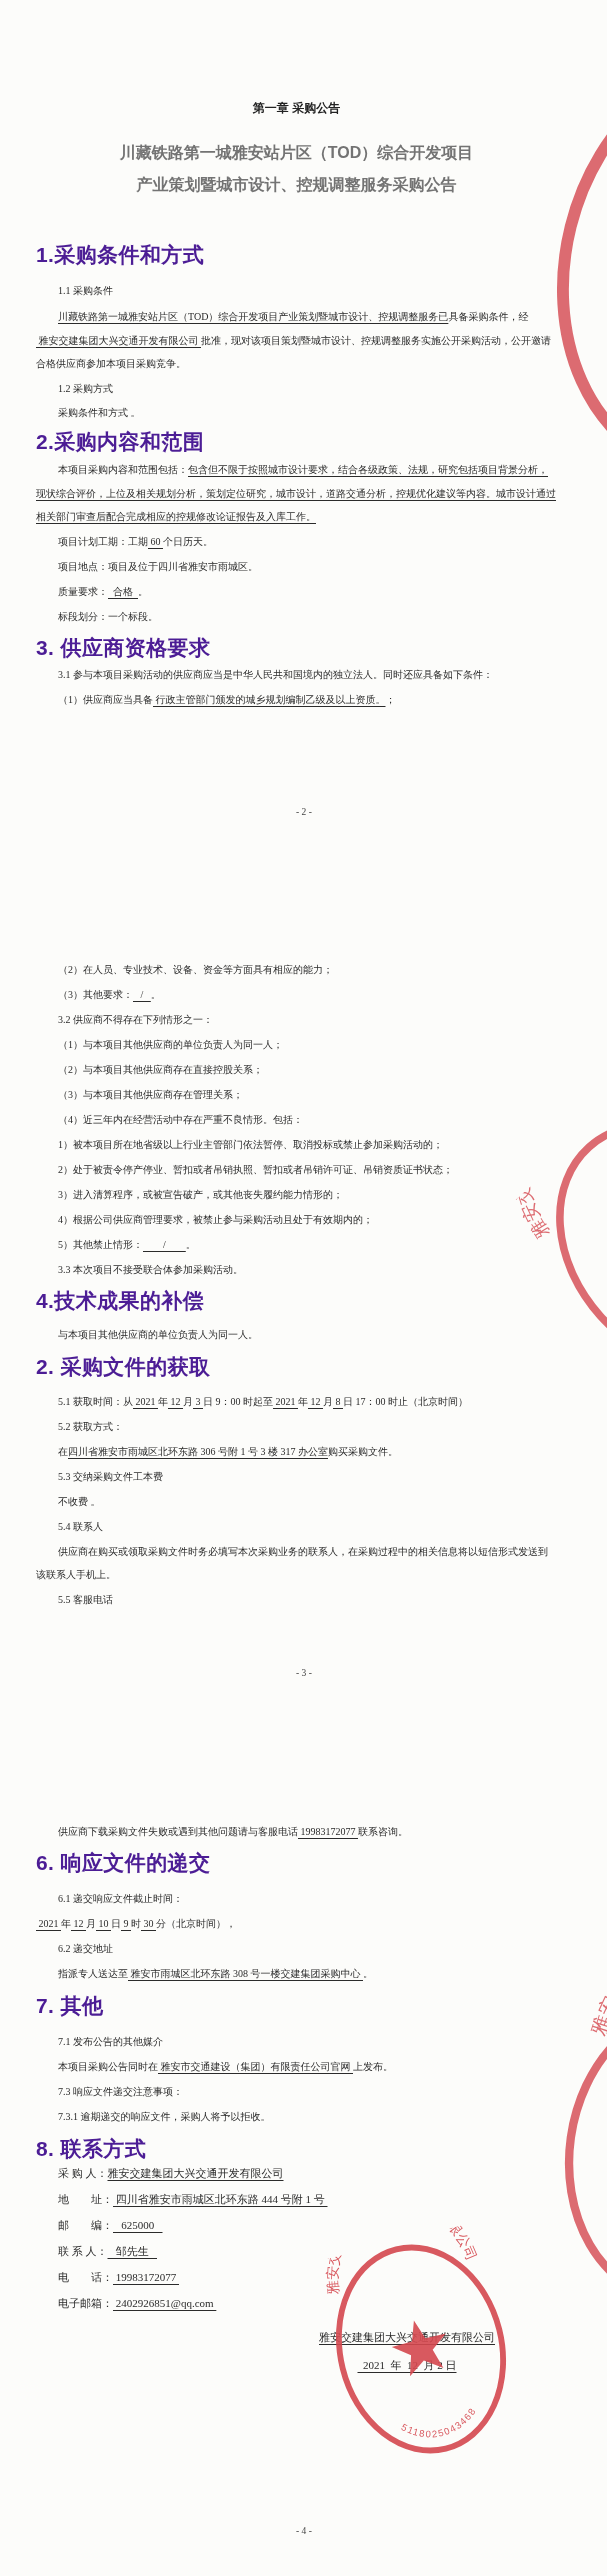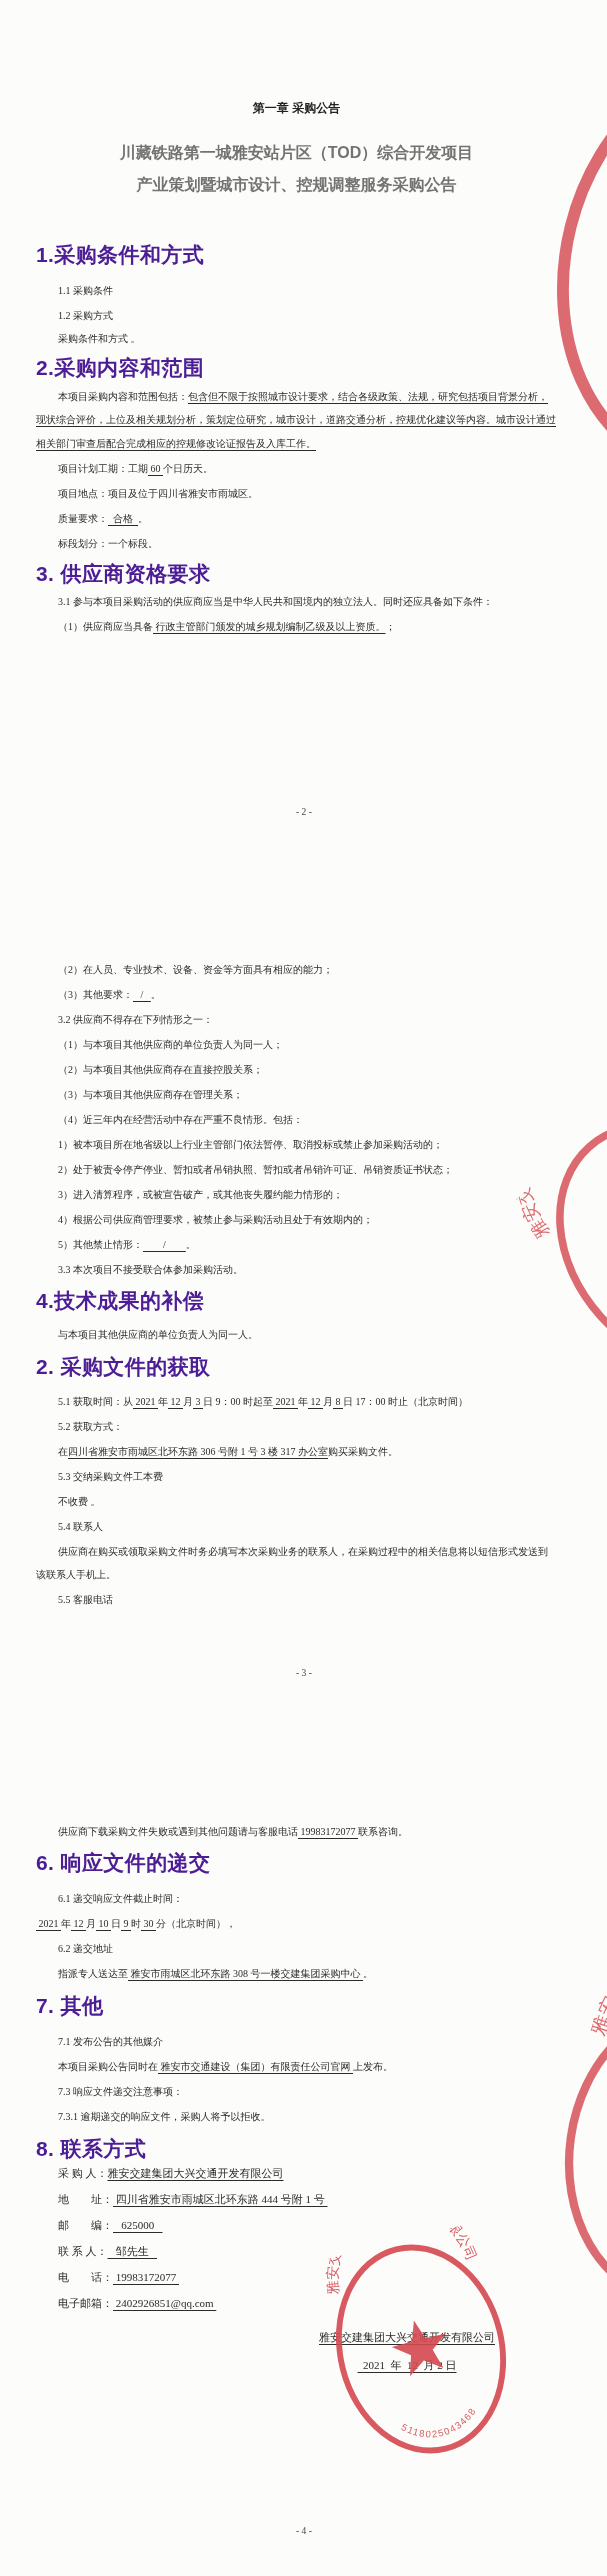--- a/index.html
+++ b/index.html
@@ -58,20 +58,21 @@
 
 <div class="page">
 
   <div id="pg1" class="pg">
     <div class="chapter">第一章 采购公告</div>
     <div class="doc-title mt34">川藏铁路第一城雅安站片区（TOD）综合开发项目</div>
     <div class="doc-title mt16">产业策划暨城市设计、控规调整服务采购公告</div>
 
     <div class="h1 mt66">1.采购条件和方式</div>
     <p class="p ind2 mt18">1.1 采购条件</p>
+    <p class="p ti2 mt4"><span class="ul">川藏铁路第一城雅安站片区（TOD）综合开发项目产业策划暨城市设计、控规调整服务已</span><span>具备采购条件，经</span><span class="uf"> 雅安交建集团大兴交通开发有限公司 </span><span>批准，现对该项目策划暨城市设计、控规调整服务实施公开采购活动，公开邀请合格供应商参加本项目采购竞争。</span></p>
     <p class="p ind2 mt2">1.2 采购方式</p>
     <p class="p ind2 mt0">采购条件和方式 。</p>
 
     <div class="h1 mt10">2.采购内容和范围</div>
     <p class="p ti2 mt8"><span>本项目采购内容和范围包括：</span><span class="ul">包含但不限于按照城市设计要求，结合各级政策、法规，研究包括项目背景分析，现状综合评价，上位及相关规划分析，策划定位研究，城市设计，道路交通分析，控规优化建议等内容。城市设计通过相关部门审查后配合完成相应的控规修改论证报告及入库工作。</span></p>
     <p class="p ind2 mt2"><span>项目计划工期：工期</span><span class="uf"> 60 </span><span>个日历天。</span></p>
     <p class="p ind2 mt2">项目地点：项目及位于四川省雅安市雨城区。</p>
     <p class="p ind2 mt2"><span>质量要求：</span><span class="uf">  合格  </span><span>。</span></p>
     <p class="p ind2 mt2">标段划分：一个标段。</p>
 

